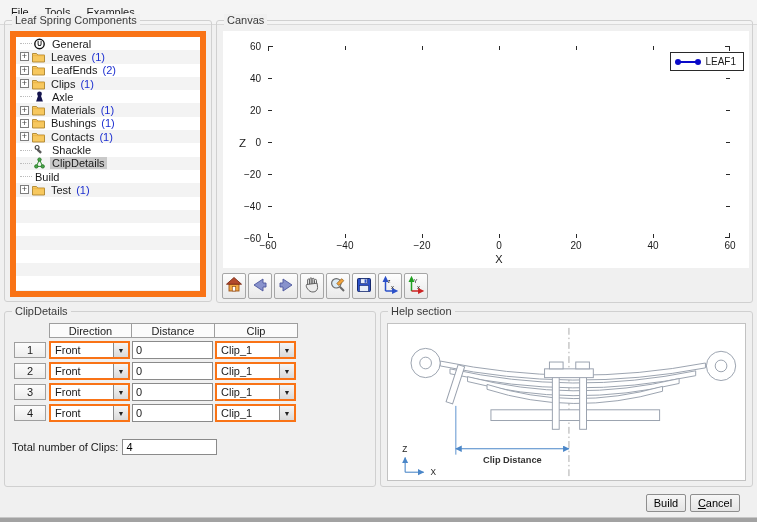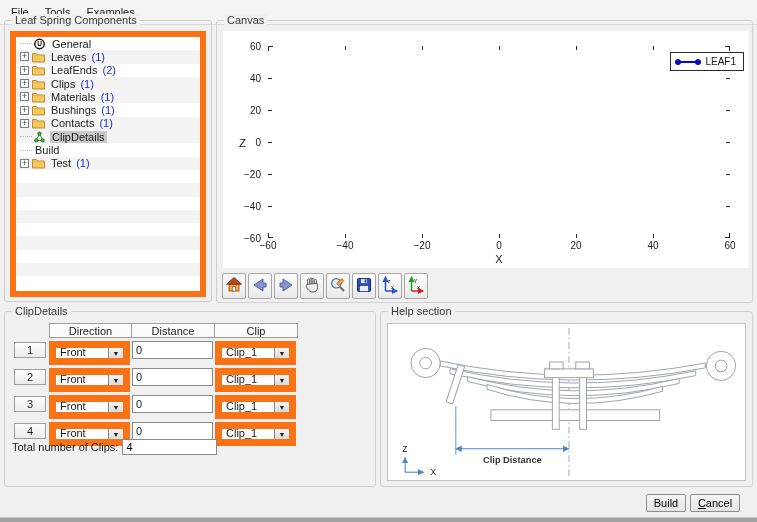--- a/index.html
+++ b/index.html
@@ -51,21 +51,21 @@
   .tool-btn svg { width:18px; height:18px; }
 
   
   .cd-table { position:absolute; left:9px; top:11px; }
   .cd-grid { display:grid; grid-template-columns:35px 83px 83px 83px; }
   .cd-h { height:15px; border:1px solid #9e9e9e; border-left-width:0; background:#fbfbfb; text-align:center; line-height:14px; color:#222; }
   .cd-h.first { border-left-width:1px; }
   .cd-corner { border:none; background:transparent; }
   .cd-rowh { height:16px; margin:4px 3px 0 0; border:1px solid #9e9e9e; background:linear-gradient(#fcfcfc,#ededed); text-align:center; line-height:15px; }
   .cd-cell { padding:3px 2px 0 0; }
-  .fake-select { height:24px; border:7px solid #f97316; background:#fff; display:flex; align-items:flex-end; }
+  .fake-select { height:18px; border:2px solid #f97316; background:#fff; display:flex; align-items:center; }
   .fake-select .fs-text { flex:1; padding-left:4px; overflow:hidden; }
   .fs-btn { width:15px; height:100%; border-left:1px solid #8a8a8a; background:linear-gradient(#f5f5f5,#dadada); display:flex; align-items:center; justify-content:center; font-size:7px; color:#222; }
   .cd-input { width:100%; height:18px; border:1px solid #8a8a8a; background:#fff; font-family:inherit; font-size:11px; padding-left:3px; color:#1a1a1a; }
   .cd-total { position:absolute; left:7px; top:127px; display:flex; align-items:center; gap:4px; }
   .cd-total input { width:95px; height:16px; border:1px solid #8a8a8a; font-family:inherit; font-size:11px; padding-left:3px; background:#fff; }
 
   
   .help-inner { position:absolute; left:6px; top:11px; right:6px; bottom:5px; background:#fff; border:1px solid #c2c2c2; }
   .help-inner svg { width:100%; height:100%; display:block; }
 
@@ -124,20 +124,30 @@
           <span class="expander">+</span>
           <span class="t-icon">
             <svg viewBox="0 0 13 11">
               <path d="M0.5,2 h4 l1.3,1.5 h6.7 v7 h-12 z" fill="#f7c85e" stroke="#ad842e" stroke-width="0.9"></path>
               <path d="M0.5,4.2 h12" stroke="#e9ae3f" stroke-width="0.8"></path>
             </svg>
           </span>
           <span class="t-label">Clips</span>
           <span class="t-count">(1)</span>
         </div>
+        <div class="tree-row">
+          <span class="t-conn"></span>
+          <span class="t-icon">
+            <svg viewBox="0 0 12 12">
+              <circle cx="6" cy="3" r="2.4" fill="#14144e"></circle>
+              <path d="M4.6,4.6 L2.6,10.6 h6.8 L7.4,4.6 Z" fill="#14144e"></path>
+            </svg>
+          </span>
+          <span class="t-label">Axle</span>
+        </div>
         <div class="tree-row odd">
           <span class="expander">+</span>
           <span class="t-icon">
             <svg viewBox="0 0 13 11">
               <path d="M0.5,2 h4 l1.3,1.5 h6.7 v7 h-12 z" fill="#f7c85e" stroke="#ad842e" stroke-width="0.9"></path>
               <path d="M0.5,4.2 h12" stroke="#e9ae3f" stroke-width="0.8"></path>
             </svg>
           </span>
           <span class="t-label">Materials</span>
           <span class="t-count">(1)</span>
@@ -156,20 +166,30 @@
         <div class="tree-row odd">
           <span class="expander">+</span>
           <span class="t-icon">
             <svg viewBox="0 0 13 11">
               <path d="M0.5,2 h4 l1.3,1.5 h6.7 v7 h-12 z" fill="#f7c85e" stroke="#ad842e" stroke-width="0.9"></path>
               <path d="M0.5,4.2 h12" stroke="#e9ae3f" stroke-width="0.8"></path>
             </svg>
           </span>
           <span class="t-label">Contacts</span>
           <span class="t-count">(1)</span>
+        </div>
+        <div class="tree-row">
+          <span class="t-conn"></span>
+          <span class="t-icon">
+            <svg viewBox="0 0 12 12">
+              <circle cx="3.6" cy="3.4" r="1.9" fill="none" stroke="#4a4a4a" stroke-width="1.2"></circle>
+              <path d="M4.8,4.6 l3.6,3.4 -1.6,1.8 -3.6,-3.4 z" fill="#5a5a5a"></path>
+            </svg>
+          </span>
+          <span class="t-label">Shackle</span>
         </div>
         <div class="tree-row odd">
           <span class="t-conn"></span>
           <span class="t-icon">
             <svg viewBox="0 0 12 12">
               <path d="M6,2.6 L2.8,9.4 H9.2 Z" fill="none" stroke="#2f8f2f" stroke-width="1"></path>
               <circle cx="6" cy="2.6" r="1.7" fill="#49a649" stroke="#1e6e1e" stroke-width="0.8"></circle>
               <circle cx="2.8" cy="9.4" r="1.7" fill="#49a649" stroke="#1e6e1e" stroke-width="0.8"></circle>
               <circle cx="9.2" cy="9.4" r="1.7" fill="#49a649" stroke="#1e6e1e" stroke-width="0.8"></circle>
             </svg>

